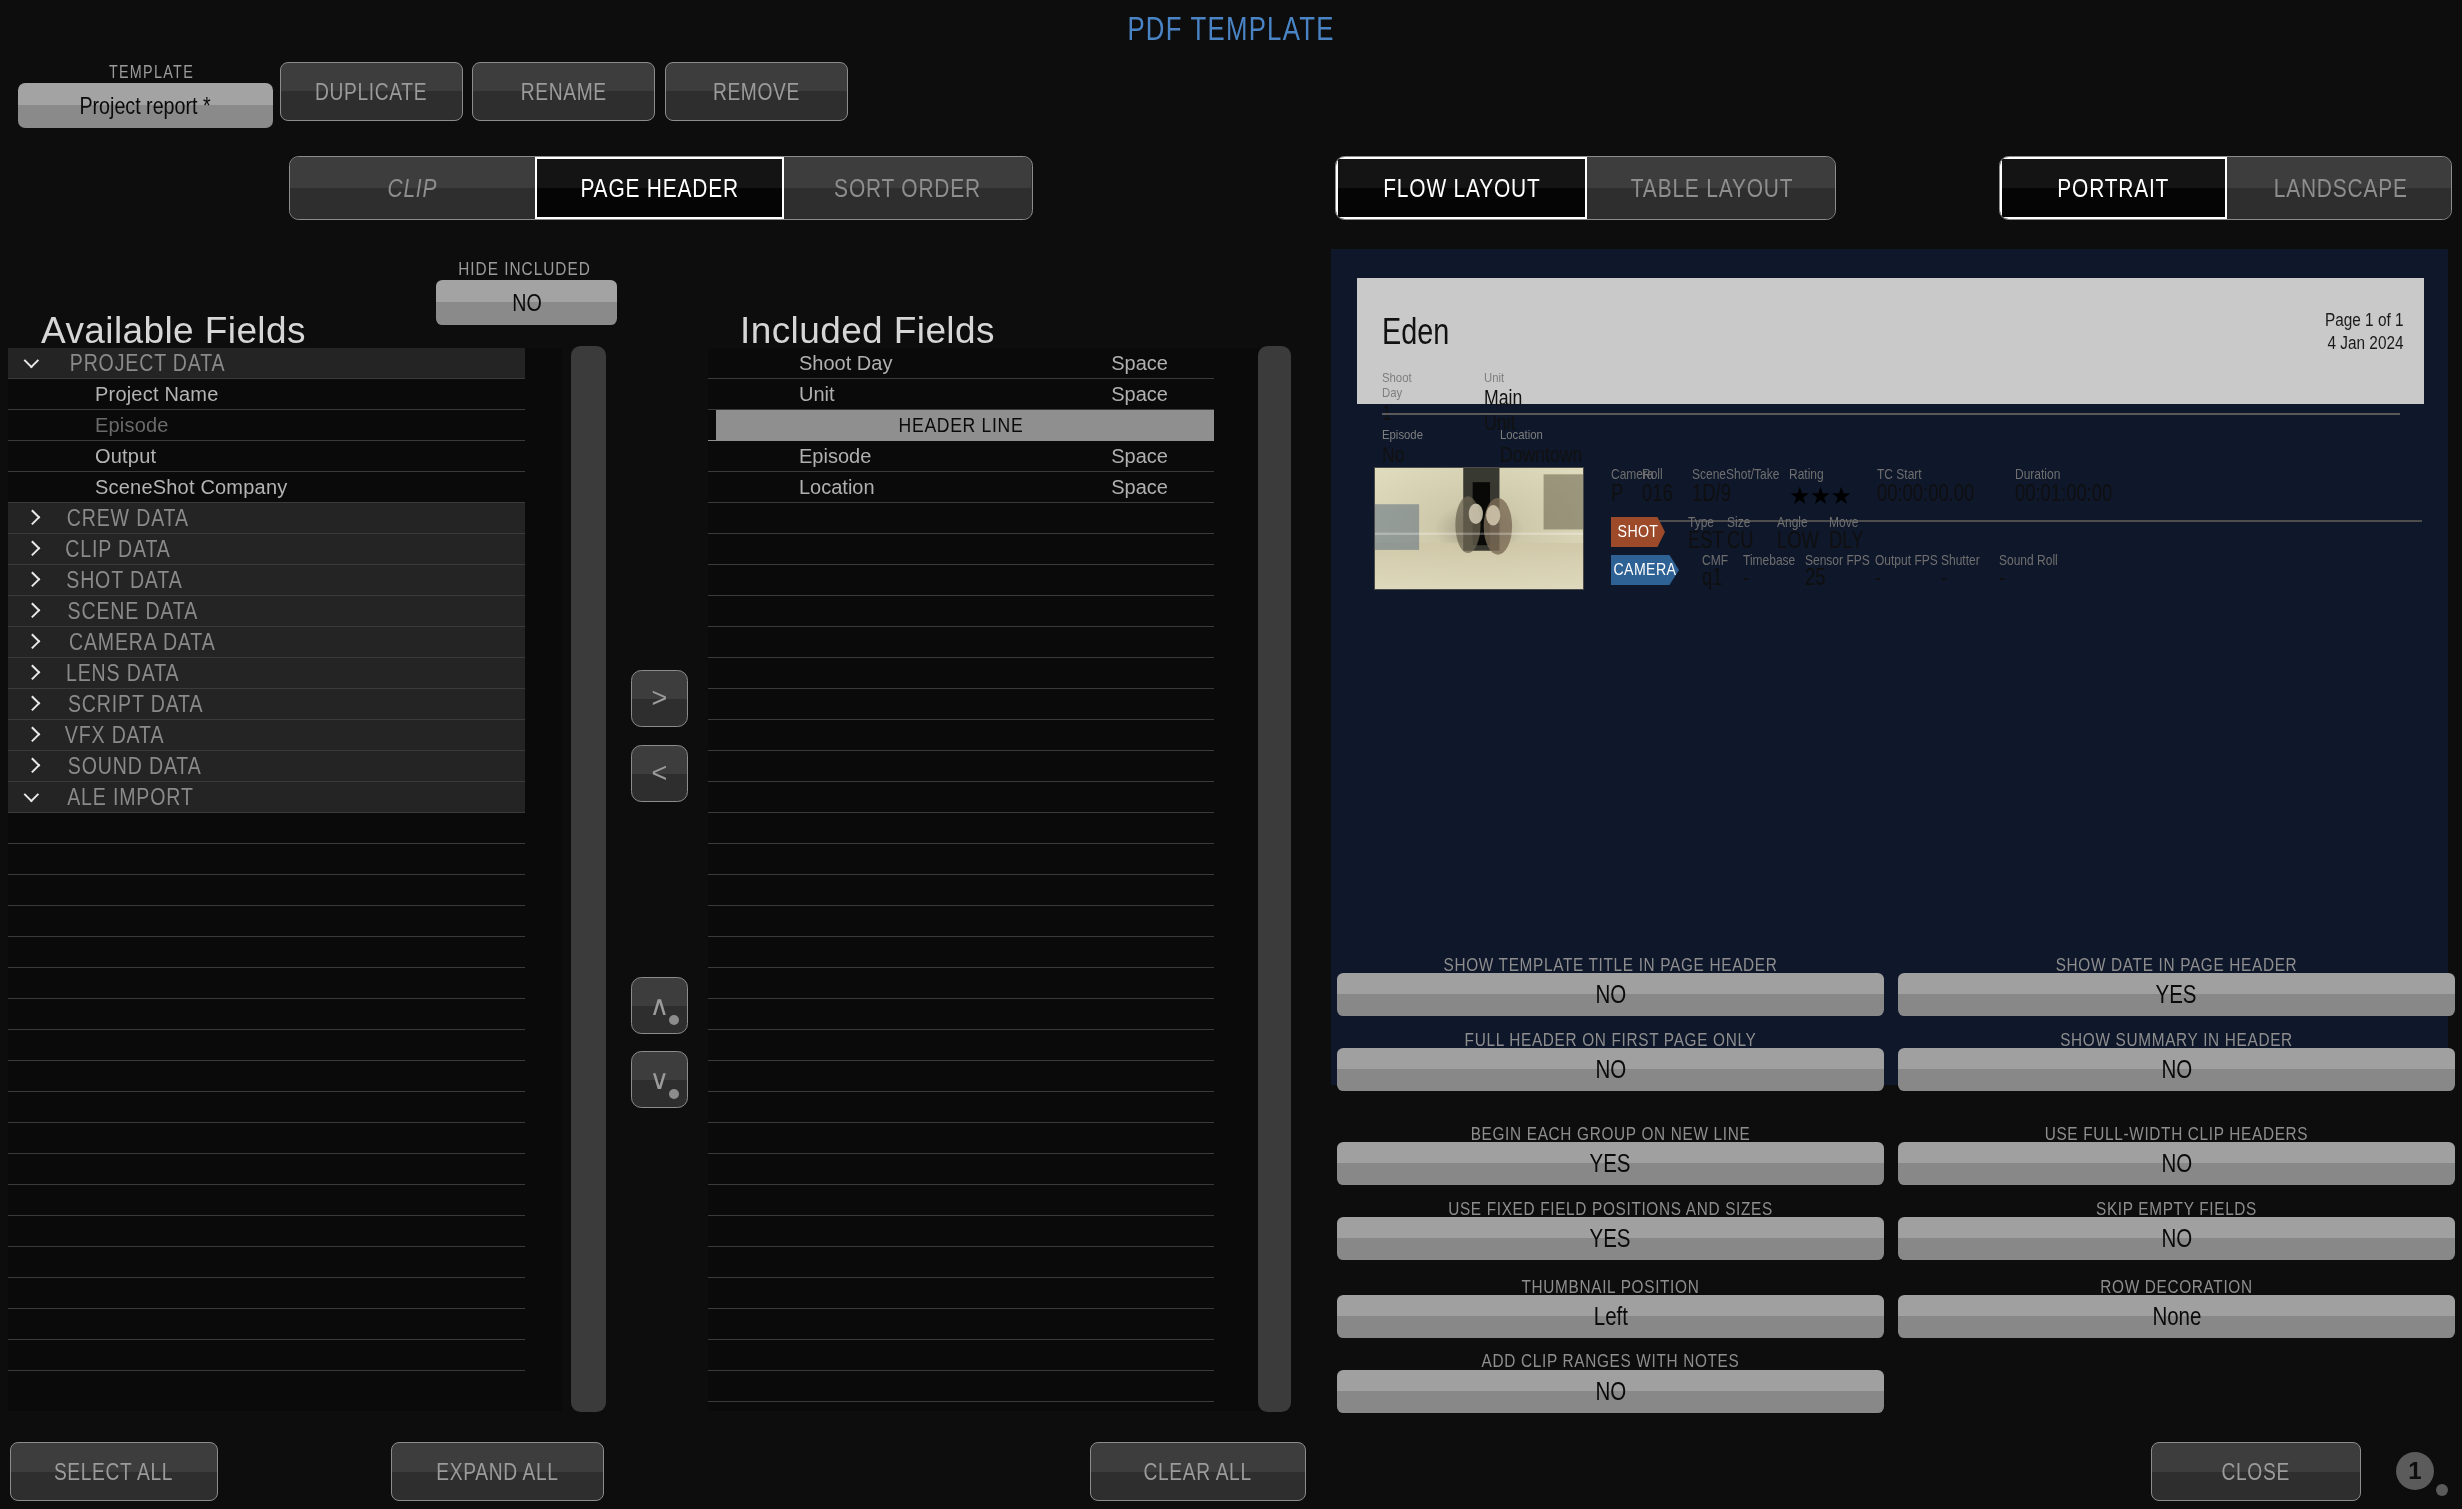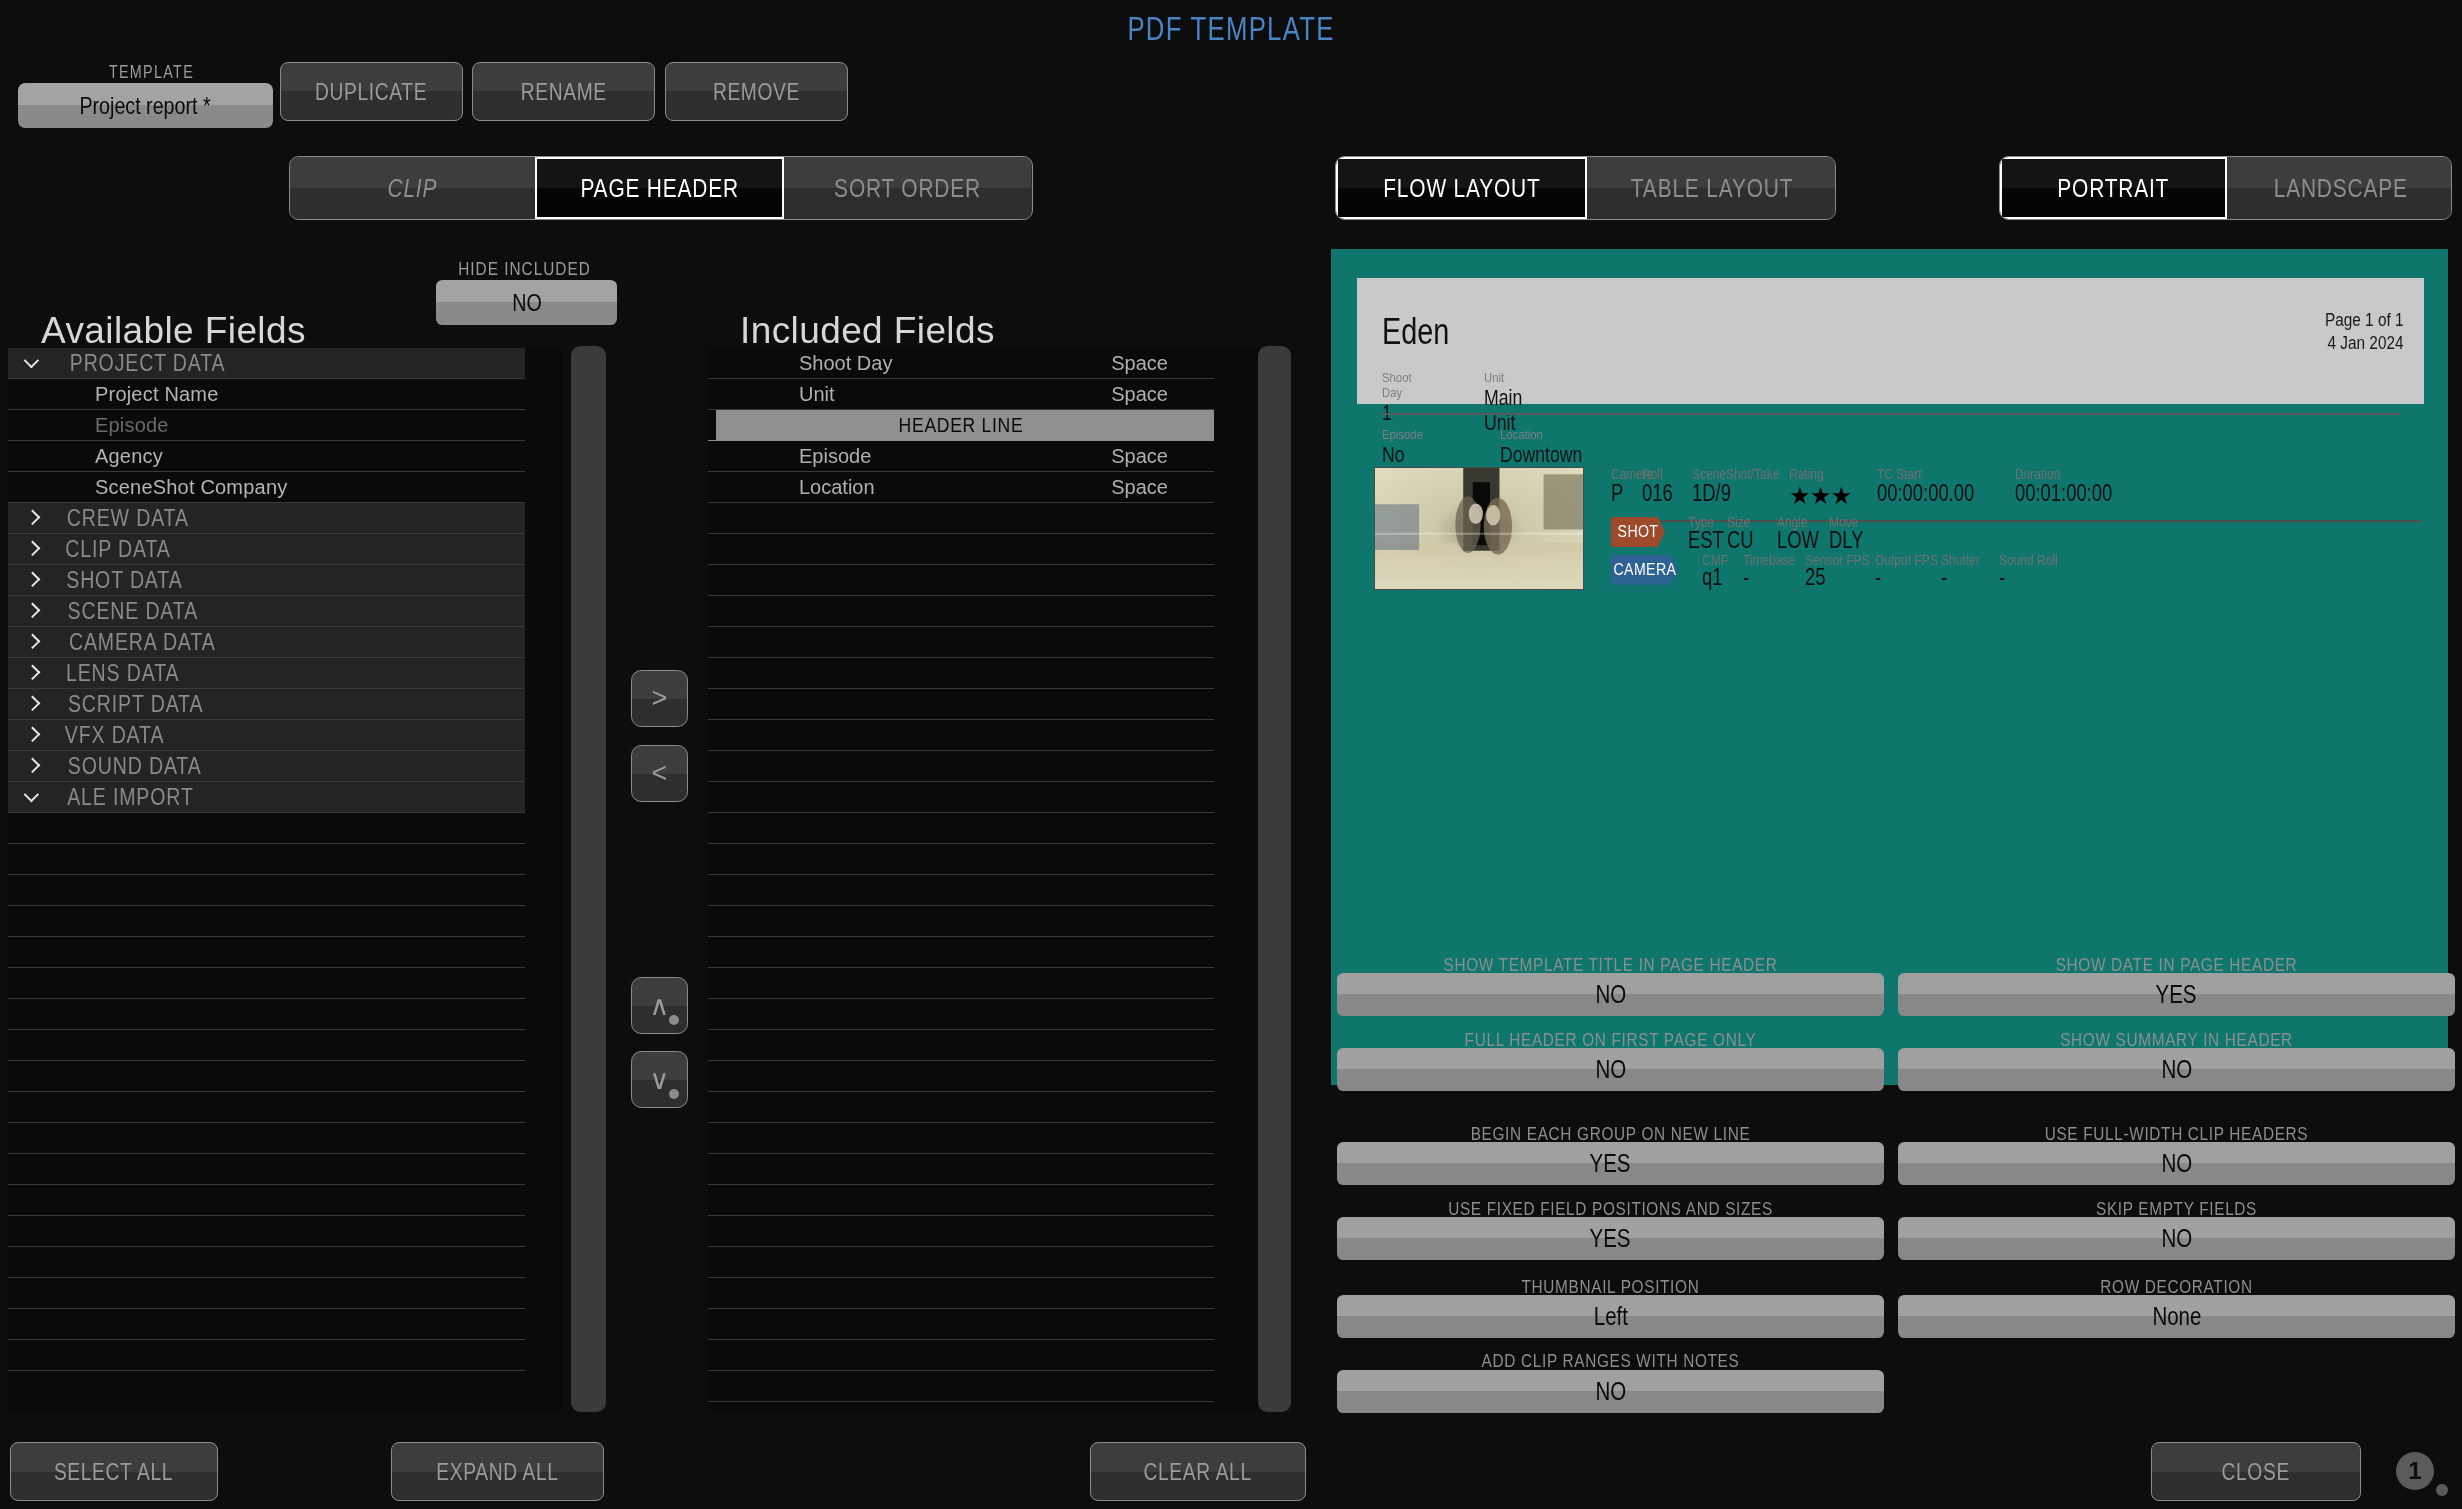--- a/index.html
+++ b/index.html
@@ -224,21 +224,21 @@
   }
   #btn-right { left: 631px; top: 670px; }
   #btn-left  { left: 631px; top: 745px; }
   #btn-up    { left: 631px; top: 977px; }
   #btn-down  { left: 631px; top: 1051px; }
 
   
   #preview {
     position: absolute;
     left: 1331px; top: 249px; width: 1117px; height: 836px;
-    background: #0f766e;
+    background: #0f172a;
   }
   .pdf-header {
     position: absolute; left: 25.5px; top: 29px; right: 24px; height: 126px;
     background: #c9c9c9;
     padding: 9.5px 14.3px 0 14.3px;
   }
   .pdf-title {
     position:absolute; left: 25.5px; top: 33px;
     font-size: 36px; color: #111; font-weight: 400;
     transform: scaleX(0.8); transform-origin: left center;
@@ -380,21 +380,21 @@
           <i class="chev down"></i>
           <span class="gtext">PROJECT DATA</span>
         </div>
         <div class="row field">
           <span>Project Name</span>
         </div>
         <div class="row field dim">
           <span>Episode</span>
         </div>
         <div class="row field">
-          <span>Agency</span>
+          <span>Output</span>
         </div>
         <div class="row field">
           <span>SceneShot Company</span>
         </div>
         <div class="row group">
           <i class="chev"></i>
           <span class="gtext">CREW DATA</span>
         </div>
         <div class="row group">
           <i class="chev"></i>

